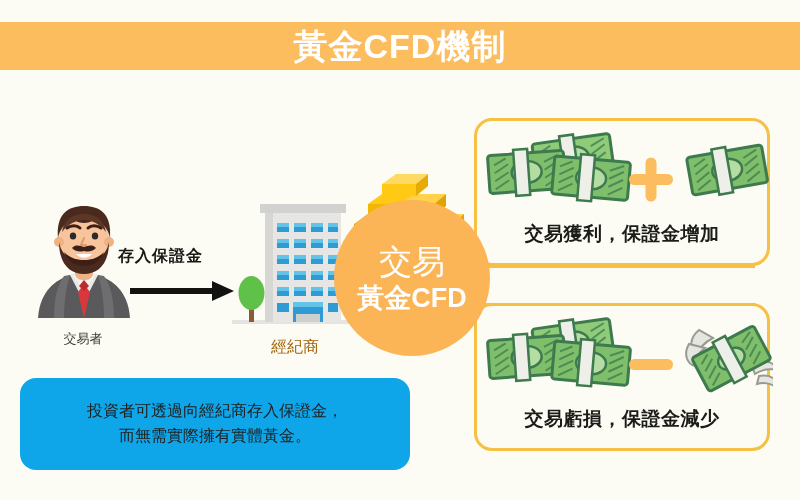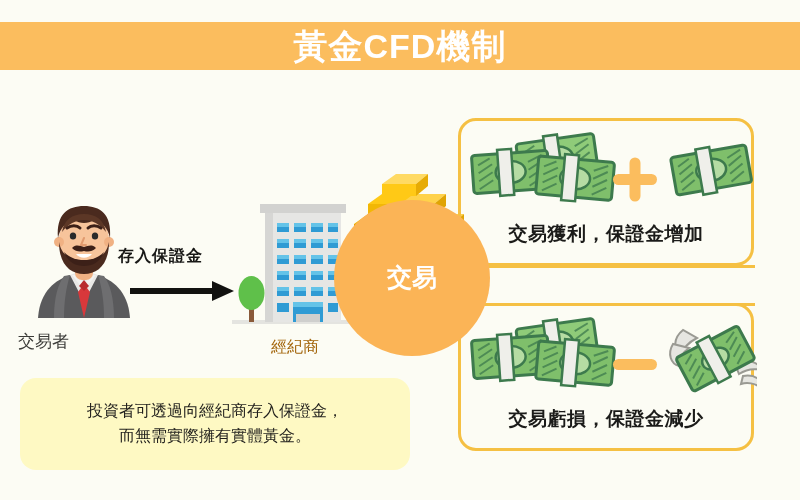--- a/index.html
+++ b/index.html
@@ -40,21 +40,22 @@
   
   .trader-figure {
     position: absolute;
     left: 28px; top: 198px;
     width: 112px; height: 120px;
   }
   .trader-label {
     position: absolute;
     left: 18px; top: 330px;
     width: 130px;
-    font-size: 17px;
+    text-align: center;
+    font-size: 13px;
     color: #3B3B38;
     font-family: "DejaVu Sans", sans-serif;
   }
 
   
   .deposit-label {
     position: absolute;
     left: 118px; top: 246px;
     font-size: 16px;
     font-weight: bold;
@@ -106,33 +107,34 @@
     border-radius: 50%;
     background: #FBB456;
     display: flex;
     flex-direction: column;
     align-items: center;
     justify-content: center;
     color: #FFFFFF;
     z-index: 6;
   }
   .trade-circle .l1 {
-    font-size: 25px; font-weight: bold; line-height: 1.25;
+    font-size: 33px; font-weight: normal; line-height: 1.25;
   }
   .trade-circle .l2 {
     font-size: 27px; font-weight: bold; line-height: 1.25;
   }
 
   
   .panel {
     position: absolute;
     border: 3px solid #F5C043;
     border-radius: 18px;
     background: transparent;
     box-sizing: border-box;
+    margin-left: 16px;
   }
   #panel-profit { left: 458px; top: 118px; width: 296px; height: 148px; }
   #panel-loss   { left: 458px; top: 303px; width: 296px; height: 148px; }
 
   .panel-art {
     position: absolute;
     left: 0; top: 8px;
     width: 100%; height: 92px;
   }
   .panel-caption {
@@ -144,21 +146,21 @@
     font-weight: bold;
     color: #1B1B19;
     letter-spacing: 0.5px;
   }
 
   
   .note-box {
     position: absolute;
     left: 20px; top: 378px;
     width: 390px; height: 92px;
-    background: #fef9c3;
+    background: #0ea5e9;
     border-radius: 16px;
     display: flex;
     flex-direction: column;
     align-items: center;
     justify-content: center;
     box-sizing: border-box;
     padding: 6px 10px;
   }
   .note-box .nl {
     font-size: 16px;
@@ -334,20 +336,21 @@
       <g>
         <path d="M30 16 L44 6 L76 6 L64 16 Z" fill="#FFDA63"></path>
         <path d="M30 16 L64 16 L64 28 L30 28 Z" fill="#FFC916"></path>
         <path d="M64 16 L76 6 L76 18 L64 28 Z" fill="#E6AB05"></path>
       </g>
     </svg>
   </div>
 
   <div class="trade-circle">
     <div class="l1">交易</div>
+    <div class="l2">黃金CFD</div>
   </div>
 
   <div class="panel" id="panel-profit">
     <div class="panel-art">
       <svg viewBox="0 0 296 92" width="296" height="92" xmlns="http://www.w3.org/2000/svg">
 
         <g transform="translate(20,8)">
 
           <g transform="rotate(-8 60 28)">
             <rect x="38" y="4" width="78" height="40" rx="3" fill="#8FCB79" stroke="#3D7A4D" stroke-width="3"></rect>

